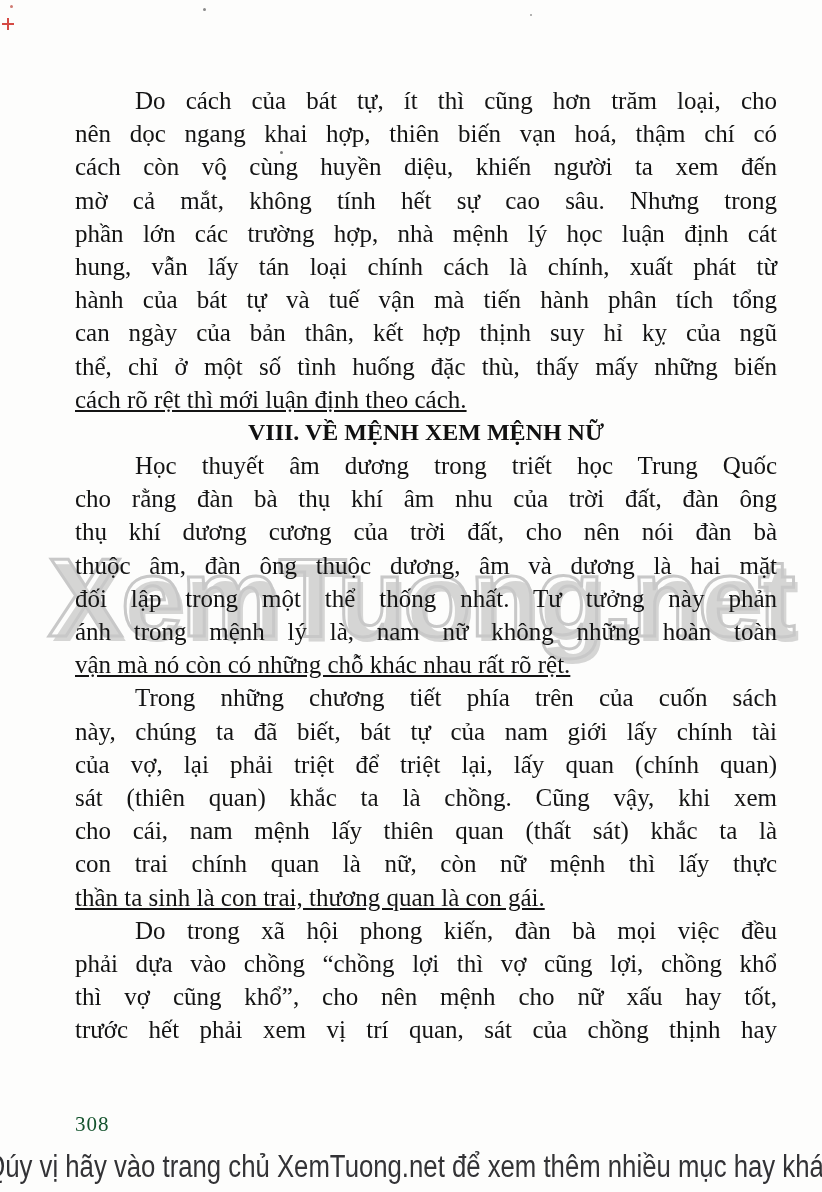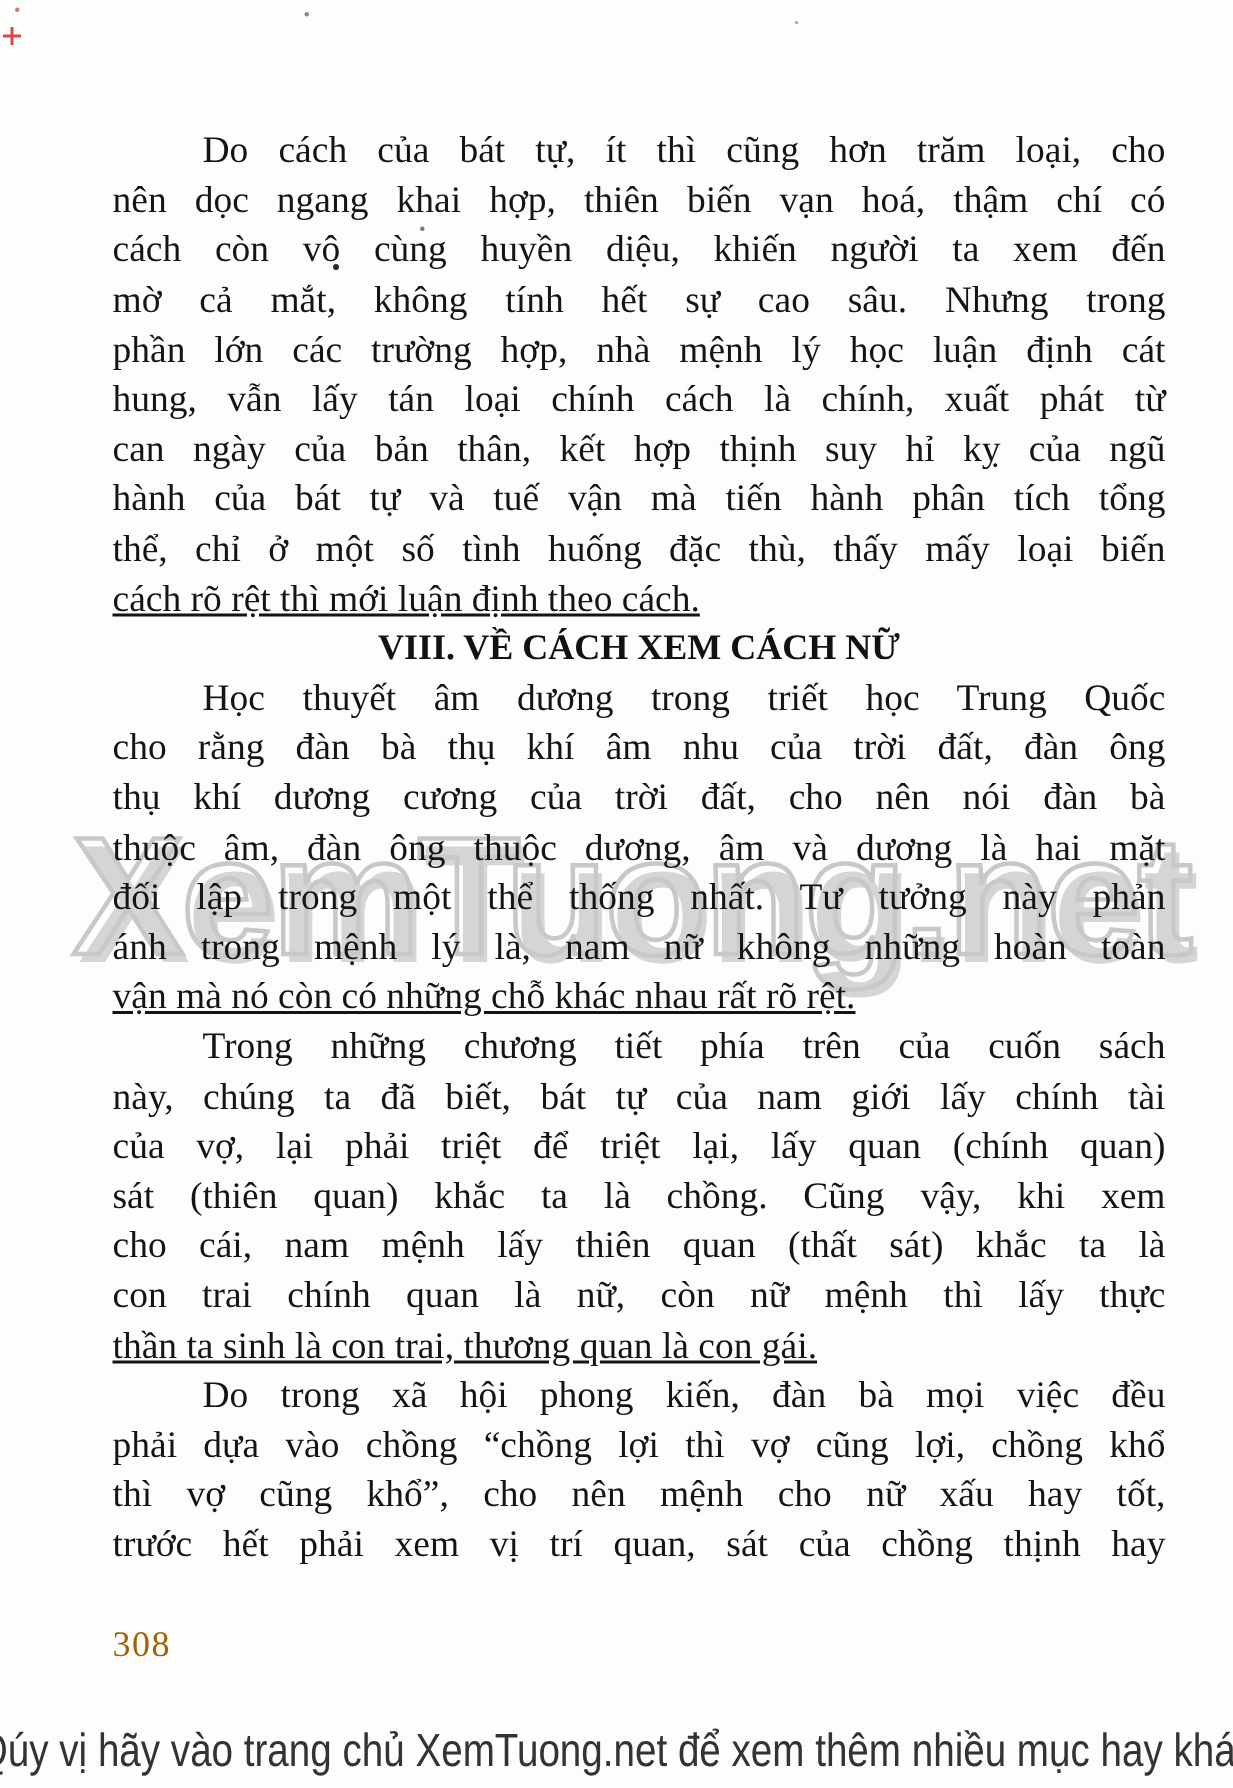--- a/index.html
+++ b/index.html
@@ -34,22 +34,22 @@
   .line.indent{padding-left:60px;width:642px;}
   .line.end{text-align-last:left;text-decoration:underline;}
   .heading{
     width:702px;height:33.2px;line-height:33.2px;margin:0;
     text-align:center;text-align-last:center;
     font-size:24px;font-weight:bold;color:#111;
   }
 
   
   .page-number{
-    position:absolute;left:75px;top:1084px;z-index:2;
-    font-size:24px;color:#a16207;letter-spacing:1px;
+    position:absolute;left:75px;top:1112px;z-index:2;
+    font-size:21px;color:#14532d;letter-spacing:1px;
   }
   .footer-banner{
     position:absolute;left:0;top:1146px;width:822px;height:42px;z-index:2;
     display:flex;justify-content:center;align-items:center;
   }
   .footer-banner span{
     display:inline-block;
     font-family:"Liberation Sans","DejaVu Sans",sans-serif;
     font-size:31px;font-weight:500;color:#333336;
     transform:scaleX(0.83);transform-origin:center;
@@ -84,27 +84,27 @@
 
   <div class="content">
 
     <div>
       <div class="line indent">Do cách của bát tự, ít thì cũng hơn trăm loại, cho</div>
       <div class="line">nên dọc ngang khai hợp, thiên biến vạn hoá, thậm chí có</div>
       <div class="line">cách còn vô cùng huyền diệu, khiến người ta xem đến</div>
       <div class="line">mờ cả mắt, không tính hết sự cao sâu. Nhưng trong</div>
       <div class="line">phần lớn các trường hợp, nhà mệnh lý học luận định cát</div>
       <div class="line">hung, vẫn lấy tán loại chính cách là chính, xuất phát từ</div>
+      <div class="line">hành của bát tự và tuế vận mà tiến hành phân tích tổng</div>
       <div class="line">can ngày của bản thân, kết hợp thịnh suy hỉ kỵ của ngũ</div>
-      <div class="line">hành của bát tự và tuế vận mà tiến hành phân tích tổng</div>
-      <div class="line">thể, chỉ ở một số tình huống đặc thù, thấy mấy loại biến</div>
+      <div class="line">thể, chỉ ở một số tình huống đặc thù, thấy mấy những biến</div>
       <div class="line end">cách rõ rệt thì mới luận định theo cách.</div>
     </div>
 
-    <h2 class="heading">VIII. VỀ CÁCH XEM CÁCH NỮ</h2>
+    <h2 class="heading">VIII. VỀ MỆNH XEM MỆNH NỮ</h2>
 
     <div>
       <div class="line indent">Học thuyết âm dương trong triết học Trung Quốc</div>
       <div class="line">cho rằng đàn bà thụ khí âm nhu của trời đất, đàn ông</div>
       <div class="line">thụ khí dương cương của trời đất, cho nên nói đàn bà</div>
       <div class="line">thuộc âm, đàn ông thuộc dương, âm và dương là hai mặt</div>
       <div class="line">đối lập trong một thể thống nhất. Tư tưởng này phản</div>
       <div class="line">ánh trong mệnh lý là, nam nữ không những hoàn toàn</div>
       <div class="line end">vận mà nó còn có những chỗ khác nhau rất rõ rệt.</div>
     </div>

